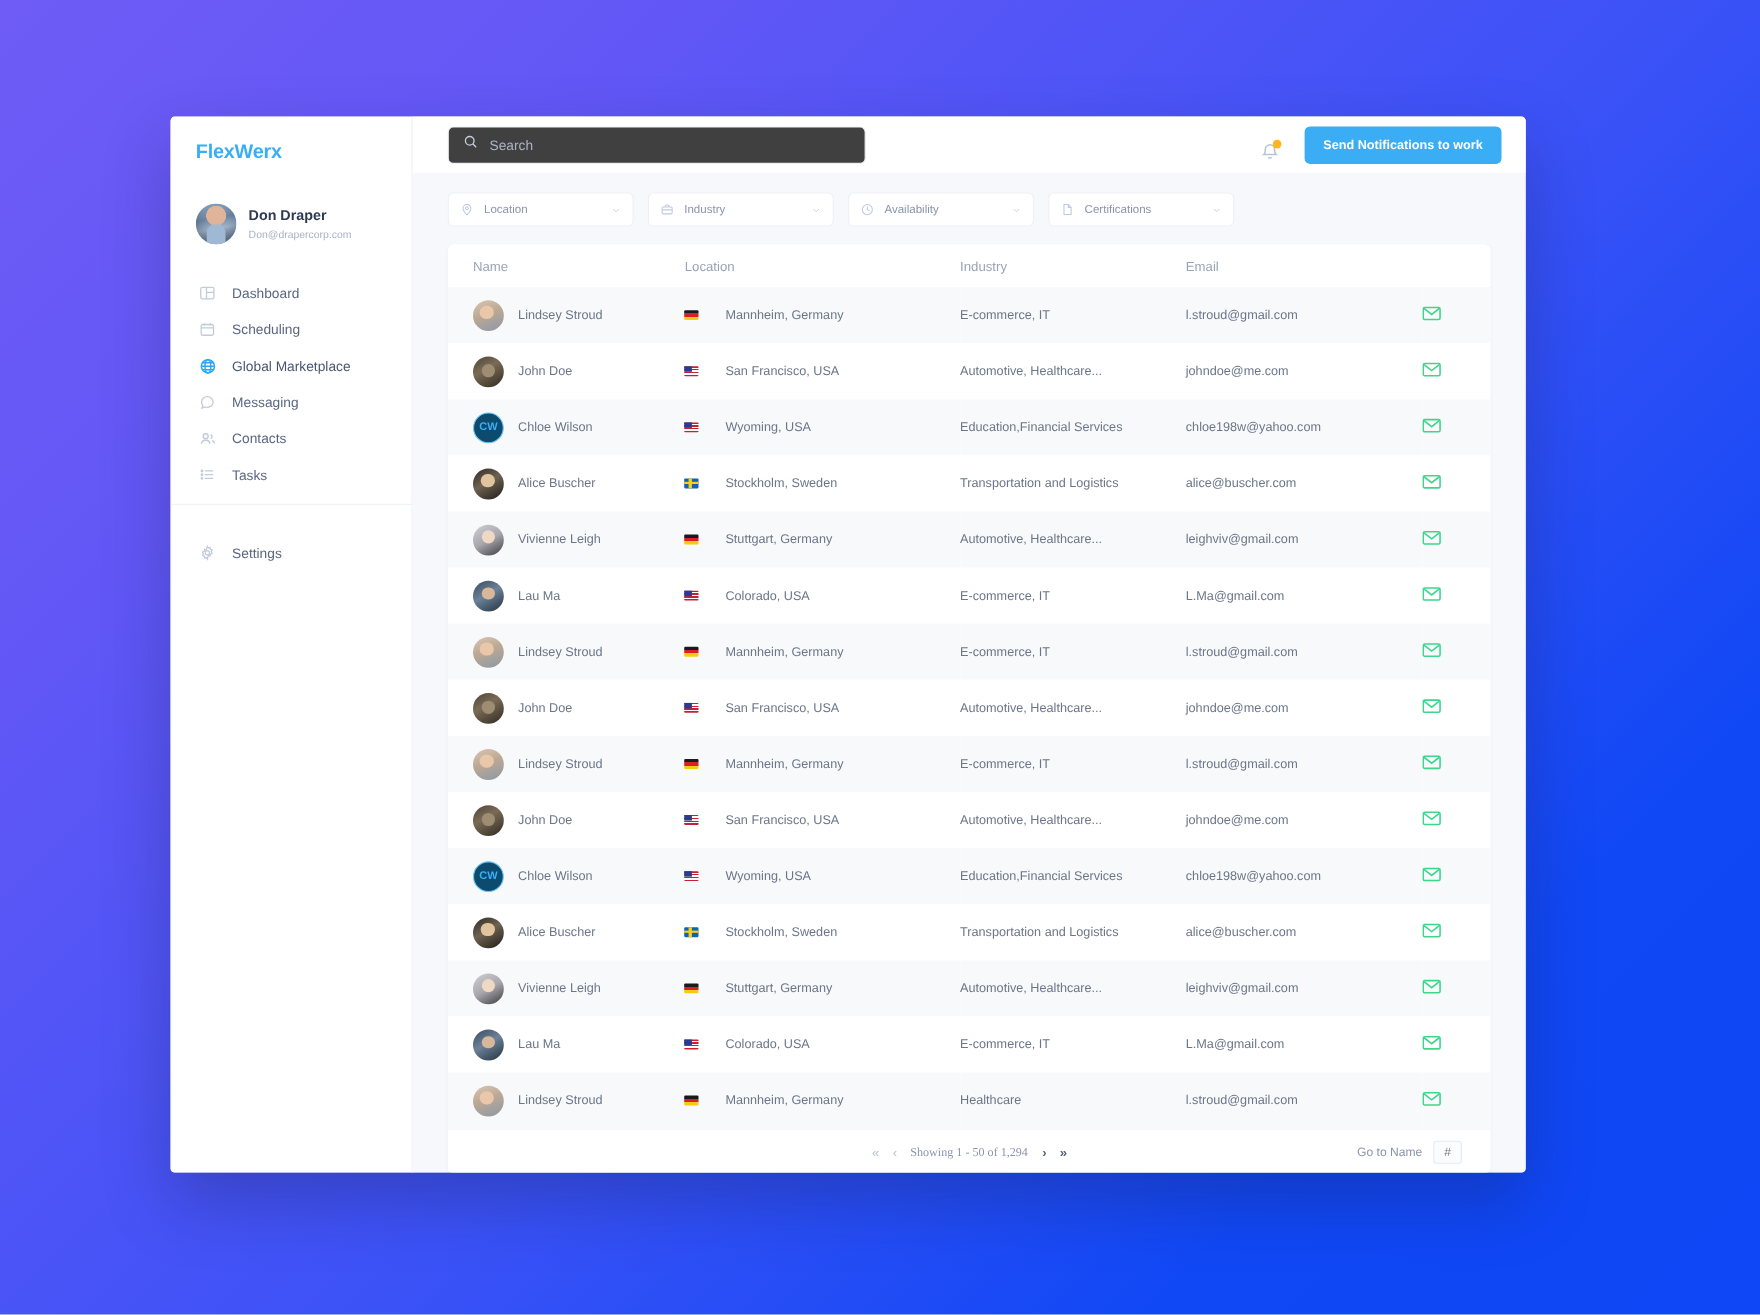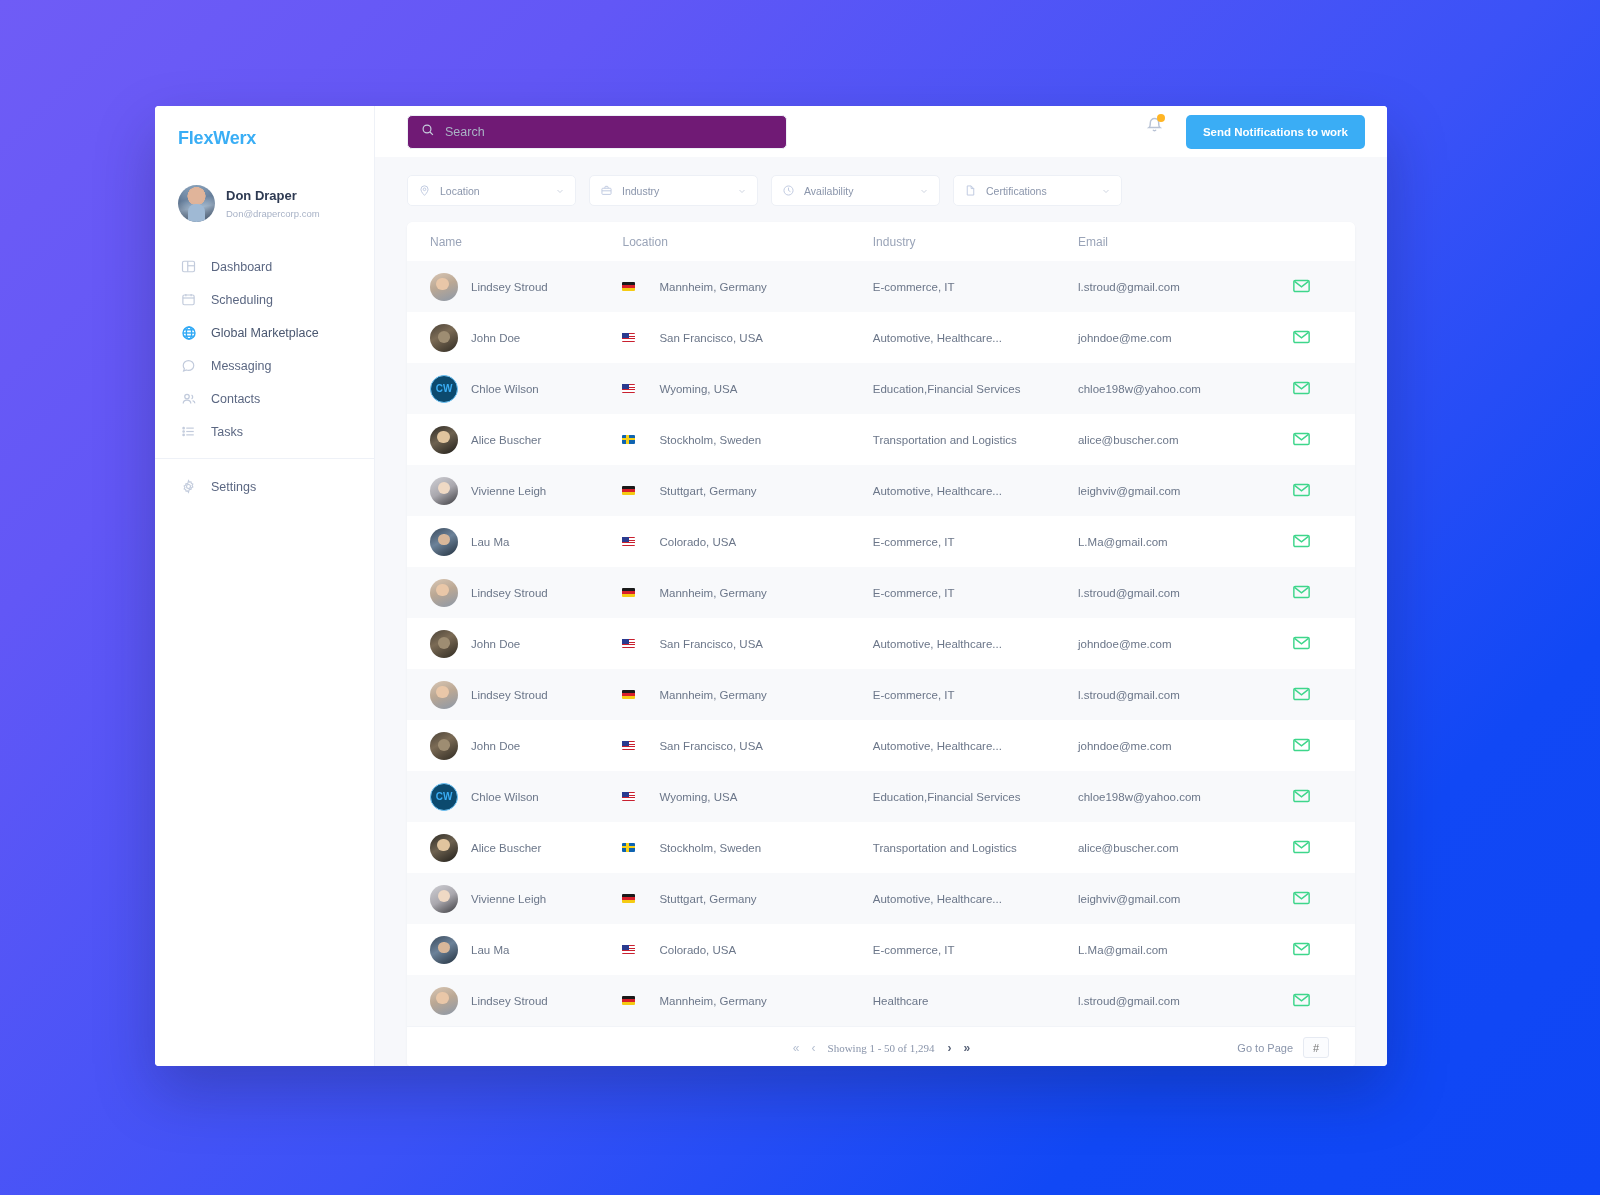--- a/index.html
+++ b/index.html
@@ -74,56 +74,56 @@
   .nav-item.active .nav-label { color: #4A5770; }
   .nav-ico { width: 17px; height: 17px; flex: 0 0 17px; color: #C2CBDC; display:flex; align-items:center; justify-content:center;}
   .nav-item.active .nav-ico { color: #2EA8F5; }
   .nav-ico svg { display: block; }
 
   .sidebar-divider {
     position: absolute;
     left: 0; right: 0; top: 352px;
     height: 1px; background: #EEF1F7;
   }
-  .nav-bottom { position: absolute; top: 364px; left: 0; right: 0; }
+  .nav-bottom { position: absolute; top: 380px; left: 0; right: 0; }
 
   
   .main {
     flex: 1;
     background: #F7F8FB;
     display: flex; flex-direction: column;
     min-width: 0;
   }
   .topbar {
     height: 51px;
     background: #ffffff;
     display: flex; align-items: center;
     padding: 0 22px 0 32px;
     flex: 0 0 51px;
   }
   .search-box {
     width: 380px; height: 34px;
-    background: #701a75;
+    background: #404040;
     border: 1px solid #EDF0F6;
     border-radius: 5px;
     display: flex; align-items: center;
     gap: 10px;
     padding: 0 13px;
   }
   .search-box svg { color: #C6CEDD; flex: 0 0 auto; }
   .search-input {
     border: none; outline: none; background: transparent;
     font-family: "Liberation Sans", sans-serif;
     font-size: 12.5px; color: #8C97AC;
     width: 100%;
   }
   .search-input::placeholder { color: #A9B3C5; }
   .topbar-right {
     margin-left: auto;
-    display: flex; align-items: flex-start; gap: 22px;
+    display: flex; align-items: flex-end; gap: 22px;
   }
   .bell { position: relative; width: 19px; height: 21px; color: #B9C3D5; cursor: pointer; }
   .bell-dot {
     position: absolute; right: -1px; top: -1px;
     width: 8px; height: 8px; border-radius: 50%;
     background: #FFB524;
   }
   .notify-btn {
     background: #3AADF5;
     color: #ffffff;
@@ -750,20 +750,20 @@
 
       <div class="pagination">
         <div class="pager-center">
           <span class="pg-arrow">«</span>
           <span class="pg-arrow">‹</span>
           <span class="pg-info">Showing 1 - 50 of 1,294</span>
           <span class="pg-arrow strong">›</span>
           <span class="pg-arrow strong">»</span>
         </div>
         <div class="pager-right">
-          <span class="goto-label">Go to Page</span>
+          <span class="goto-label">Go to Name</span>
           <input class="goto-input" type="text" placeholder="#" style="">
         </div>
       </div>
     </div>
 
   </section>
 </div>
 
 </body></html>

